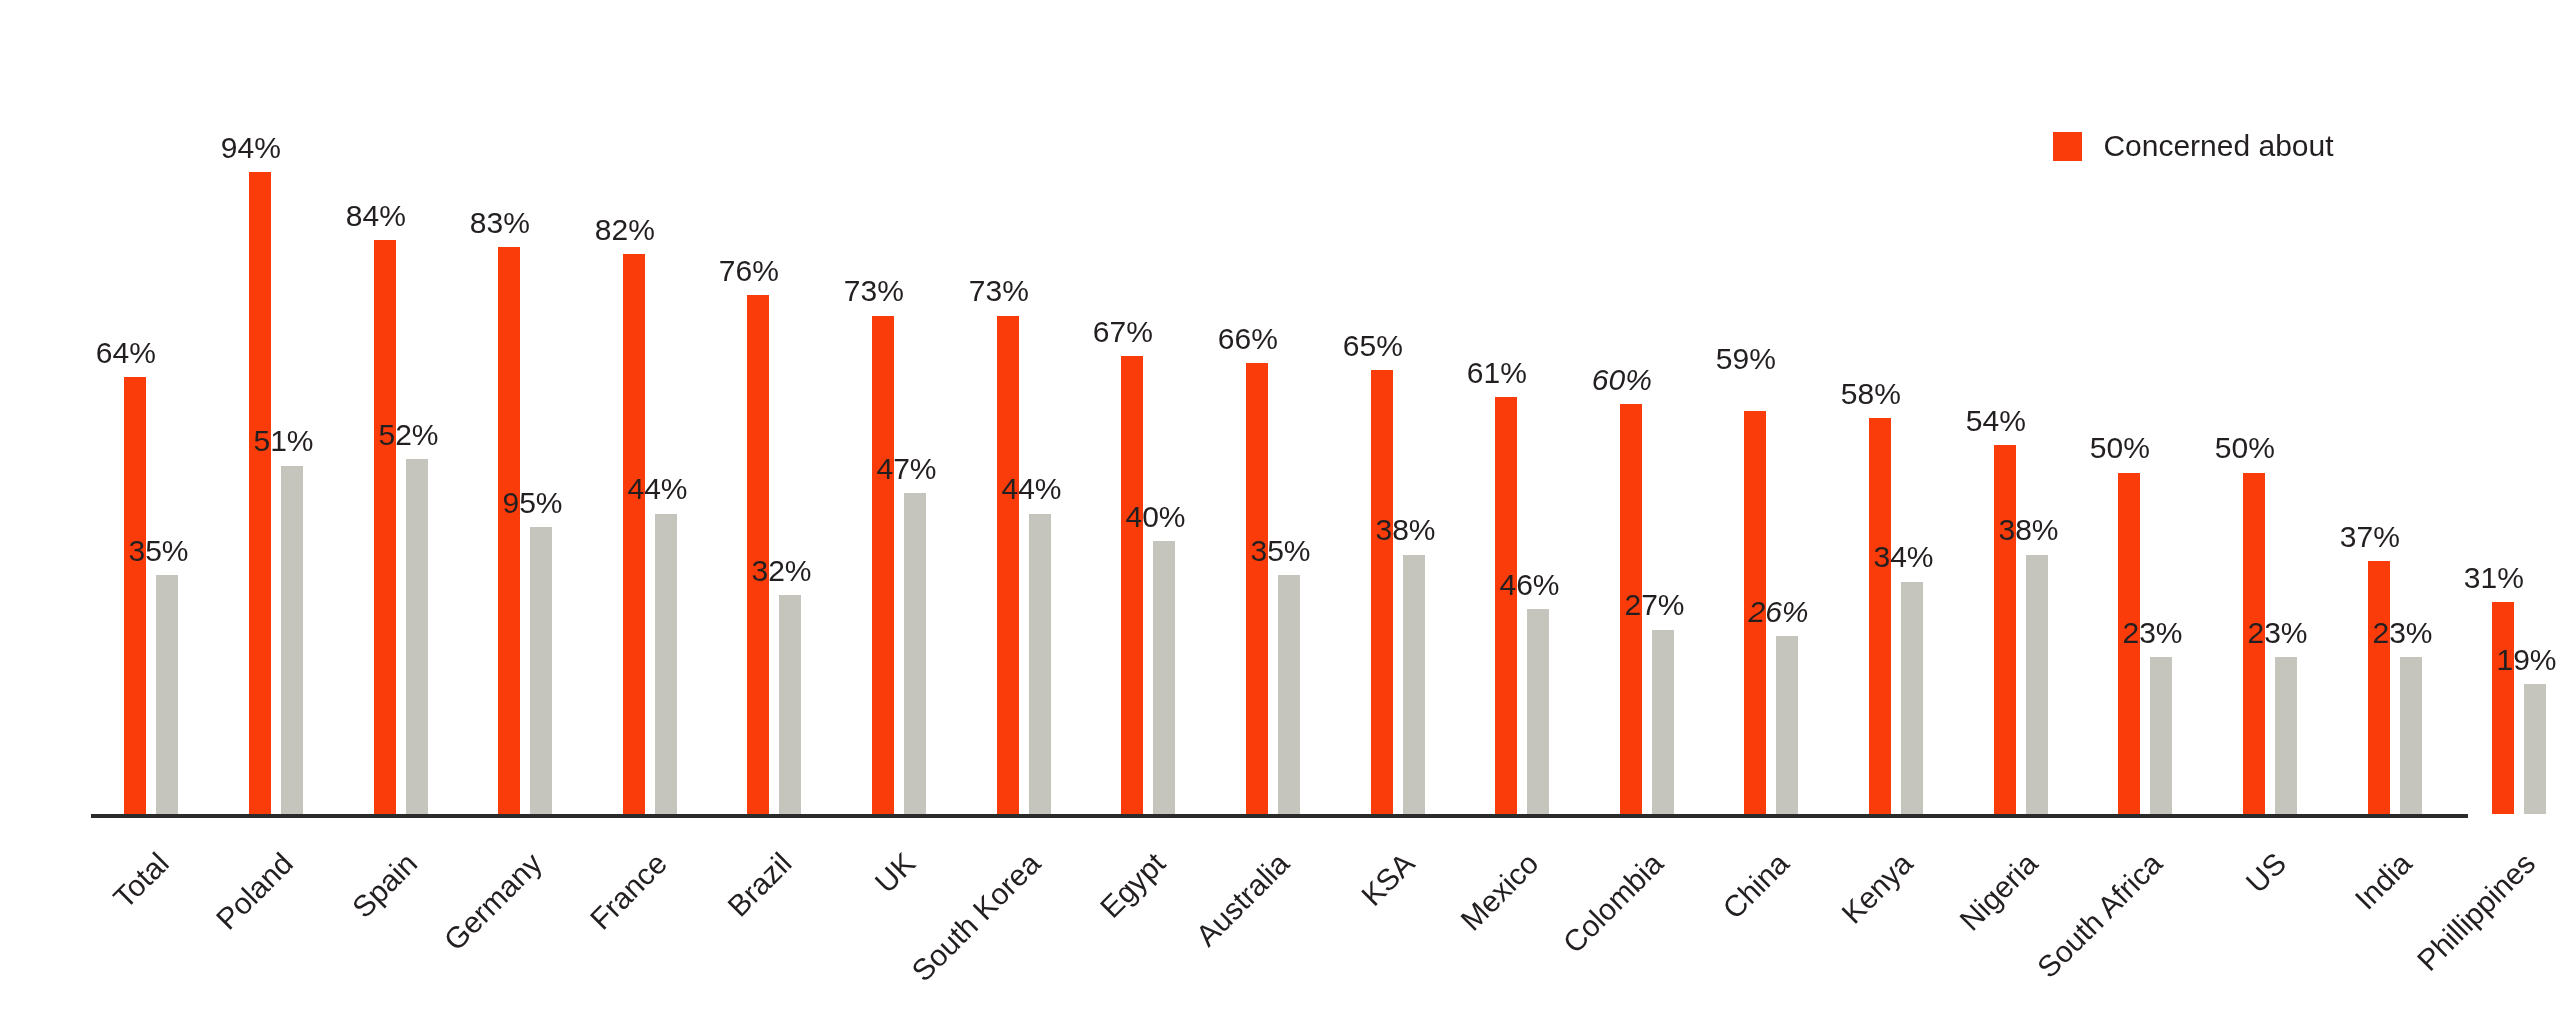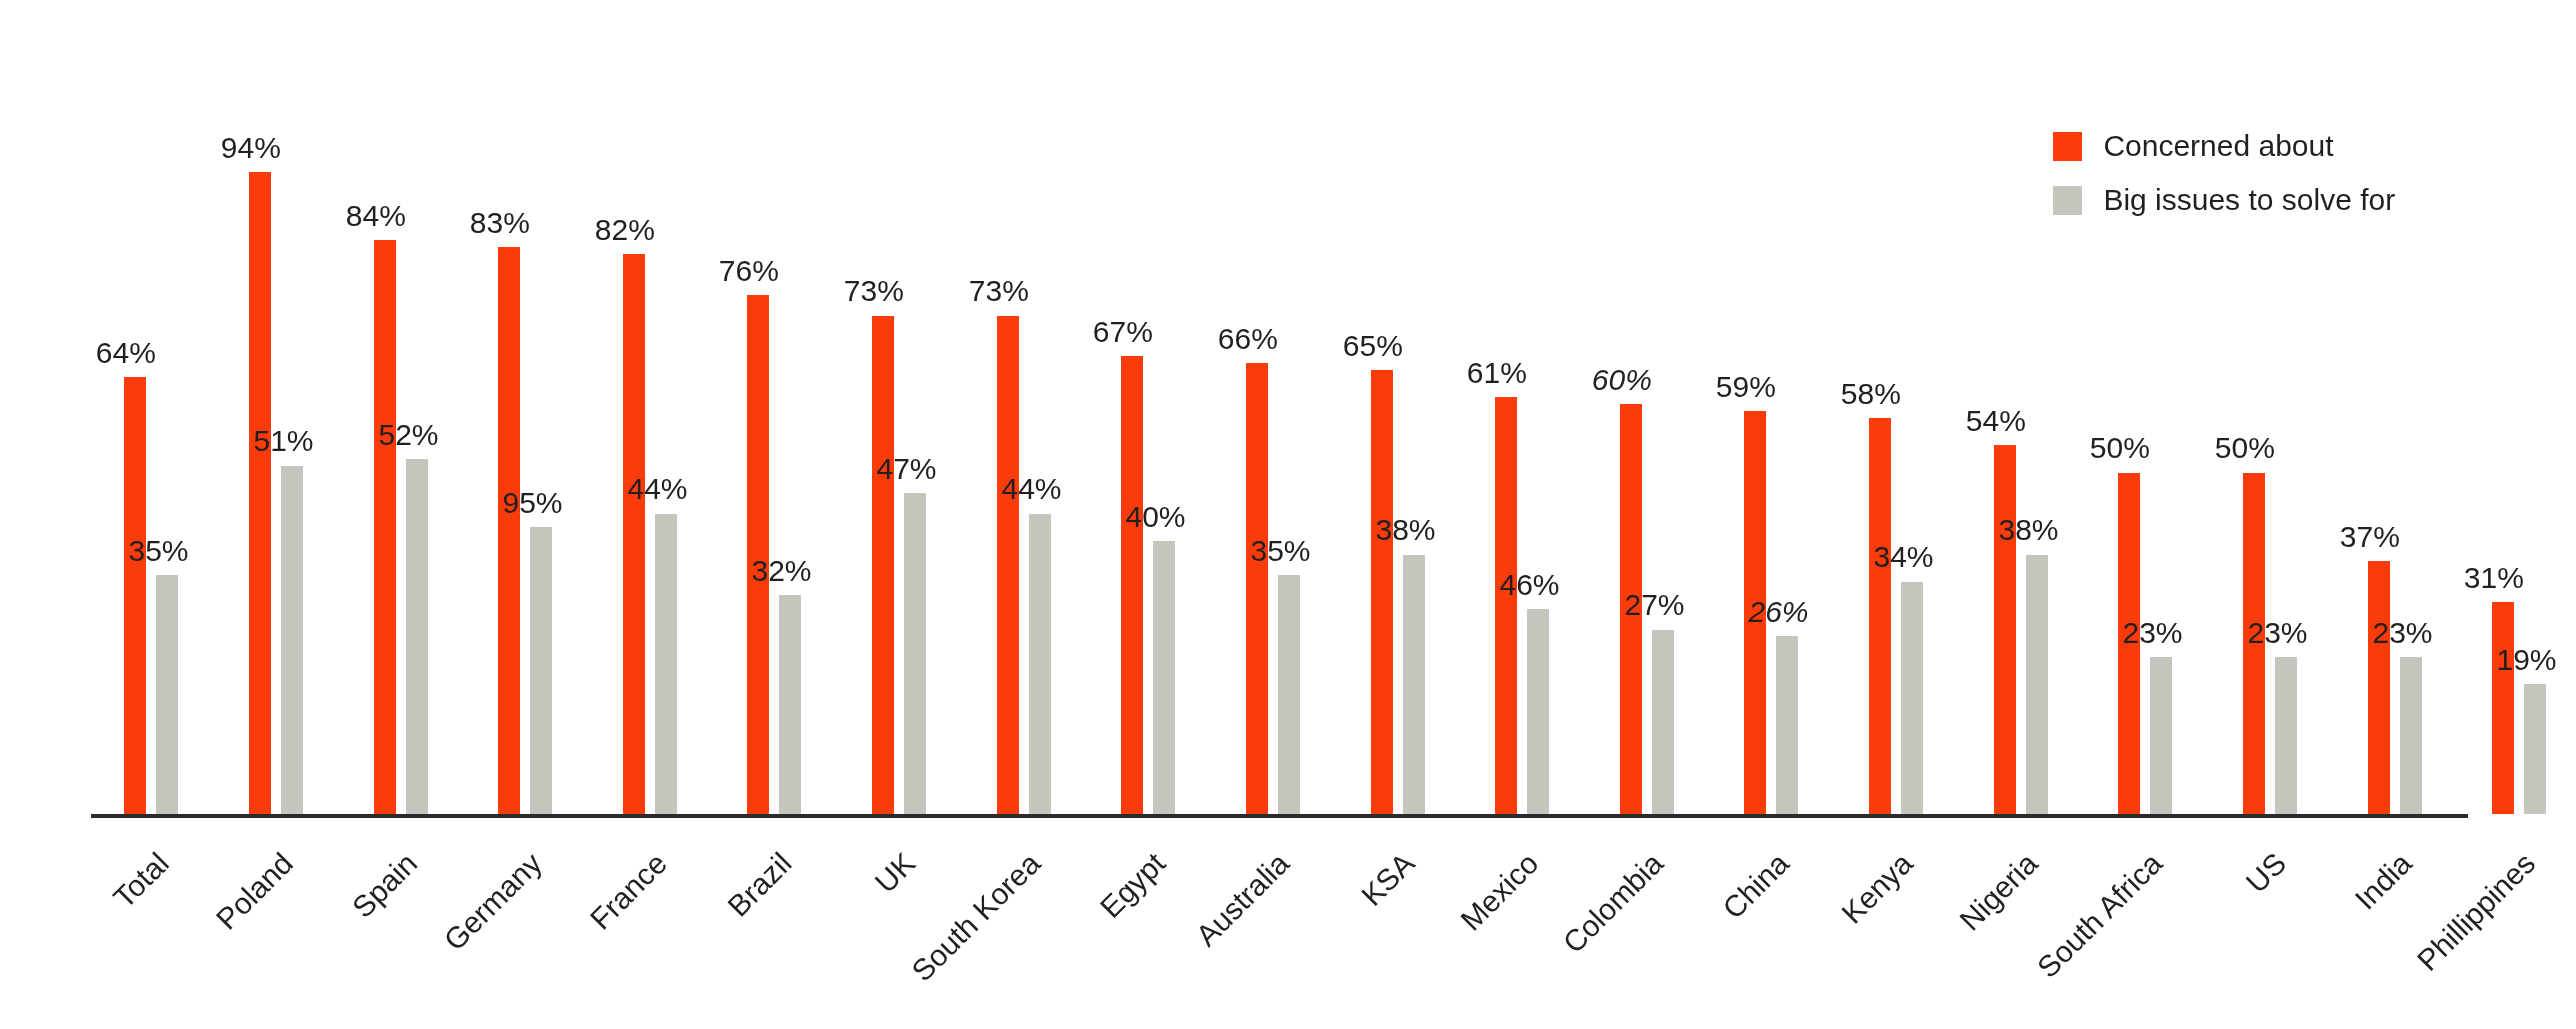--- a/index.html
+++ b/index.html
@@ -200,21 +200,21 @@
           <div class="val grey-val" style="bottom: 430px;">46%</div>
         </div>
         <div class="group" style="left: 1587px;">
           <div class="bar red" title="Colombia — Concerned about: 60%" style="height: 410px; background: rgb(250, 60, 10);"></div>
           <div class="val red-val" style="bottom: 635px; font-style: italic;">60%</div>
           <div class="bar grey" title="Colombia — Big issues to solve for: 27%" style="height: 184px; background: rgb(198, 197, 189);"></div>
           <div class="val grey-val" style="bottom: 410px;">27%</div>
         </div>
         <div class="group" style="left: 1711px;">
           <div class="bar red" title="China — Concerned about: 59%" style="height: 403px; background: rgb(250, 60, 10);"></div>
-          <div class="val red-val" style="bottom: 628px;">59%</div>
+          <div class="val red-val" style="bottom: 656px;">59%</div>
           <div class="bar grey" title="China — Big issues to solve for: 26%" style="height: 178px; background: rgb(198, 197, 189);"></div>
           <div class="val grey-val" style="bottom: 403px; font-style: italic;">26%</div>
         </div>
         <div class="group" style="left: 1836px;">
           <div class="bar red" title="Kenya — Concerned about: 58%" style="height: 396px; background: rgb(250, 60, 10);"></div>
           <div class="val red-val" style="bottom: 621px;">58%</div>
           <div class="bar grey" title="Kenya — Big issues to solve for: 34%" style="height: 232px; background: rgb(198, 197, 189);"></div>
           <div class="val grey-val" style="bottom: 458px;">34%</div>
         </div>
         <div class="group" style="left: 1961px;">
@@ -311,20 +311,16 @@
       <div class="cat-anchor" style="left: 2519px;">
         <span>Phillippines</span>
       </div>
     </div>
 
   <div class="legend" id="legend">
       <div class="legend-item">
         <span class="legend-swatch" style="background: rgb(250, 60, 10);"></span>
         <span class="legend-label">Concerned about</span>
       </div>
-      <div class="legend-item">
-        <span class="legend-swatch" style="background: rgb(198, 197, 189);"></span>
-        <span class="legend-label">Big issues to solve for</span>
-      </div>
     </div>
 
 </div>
 
 
 </body></html>

